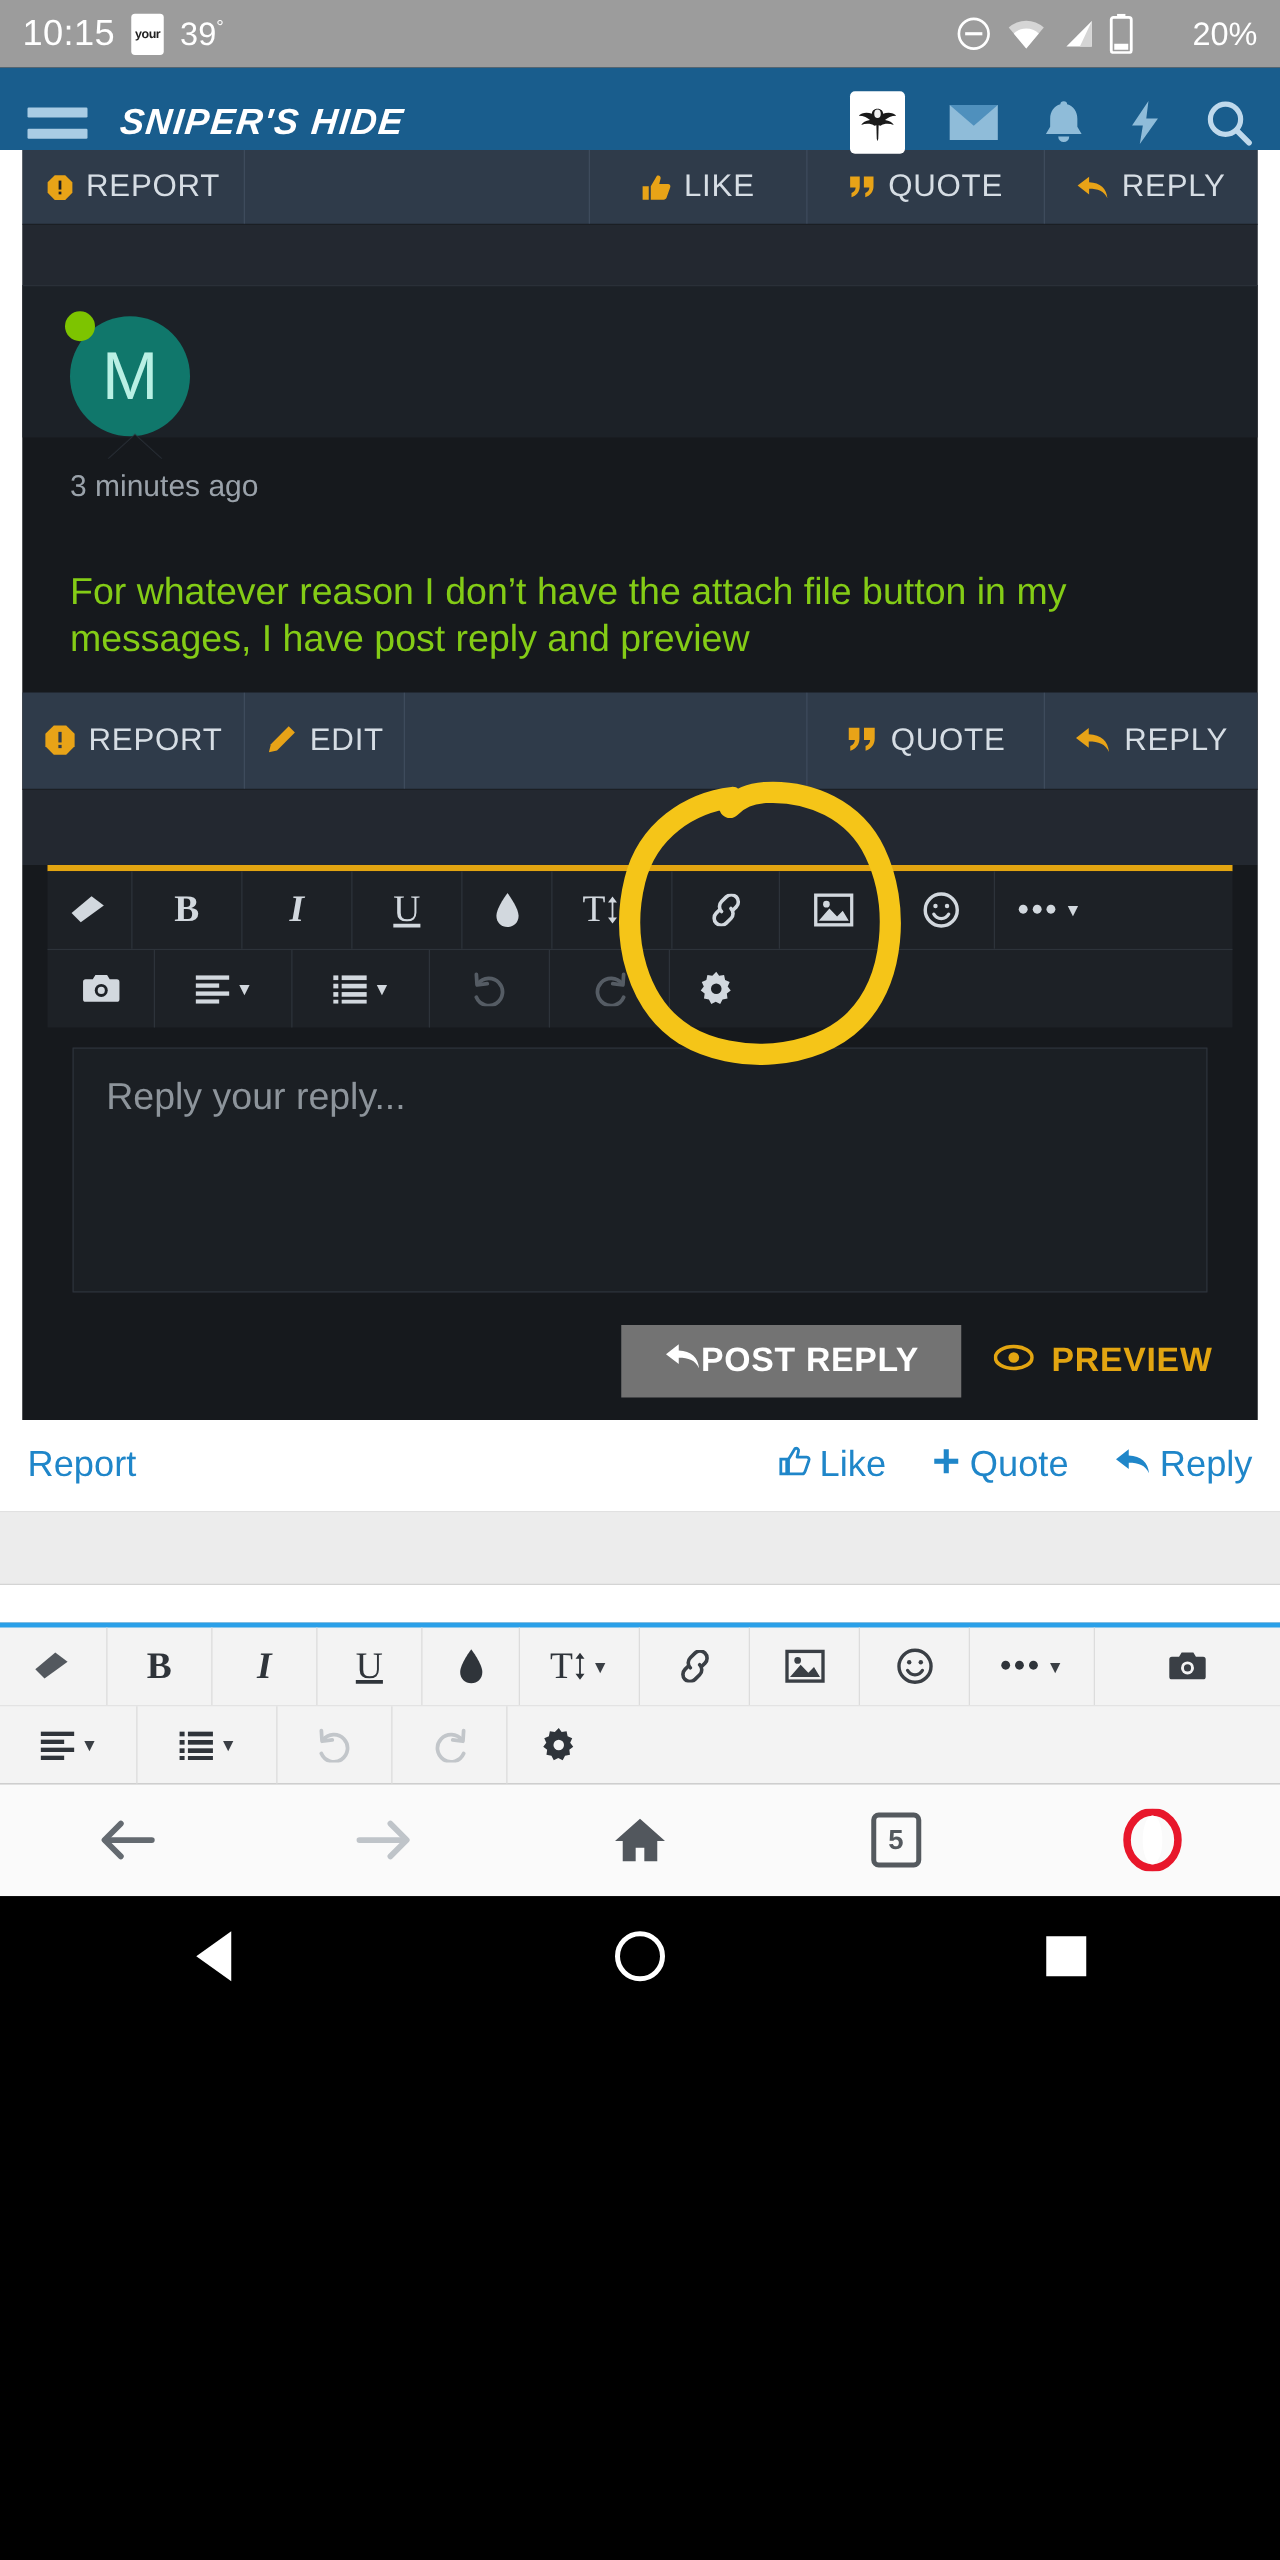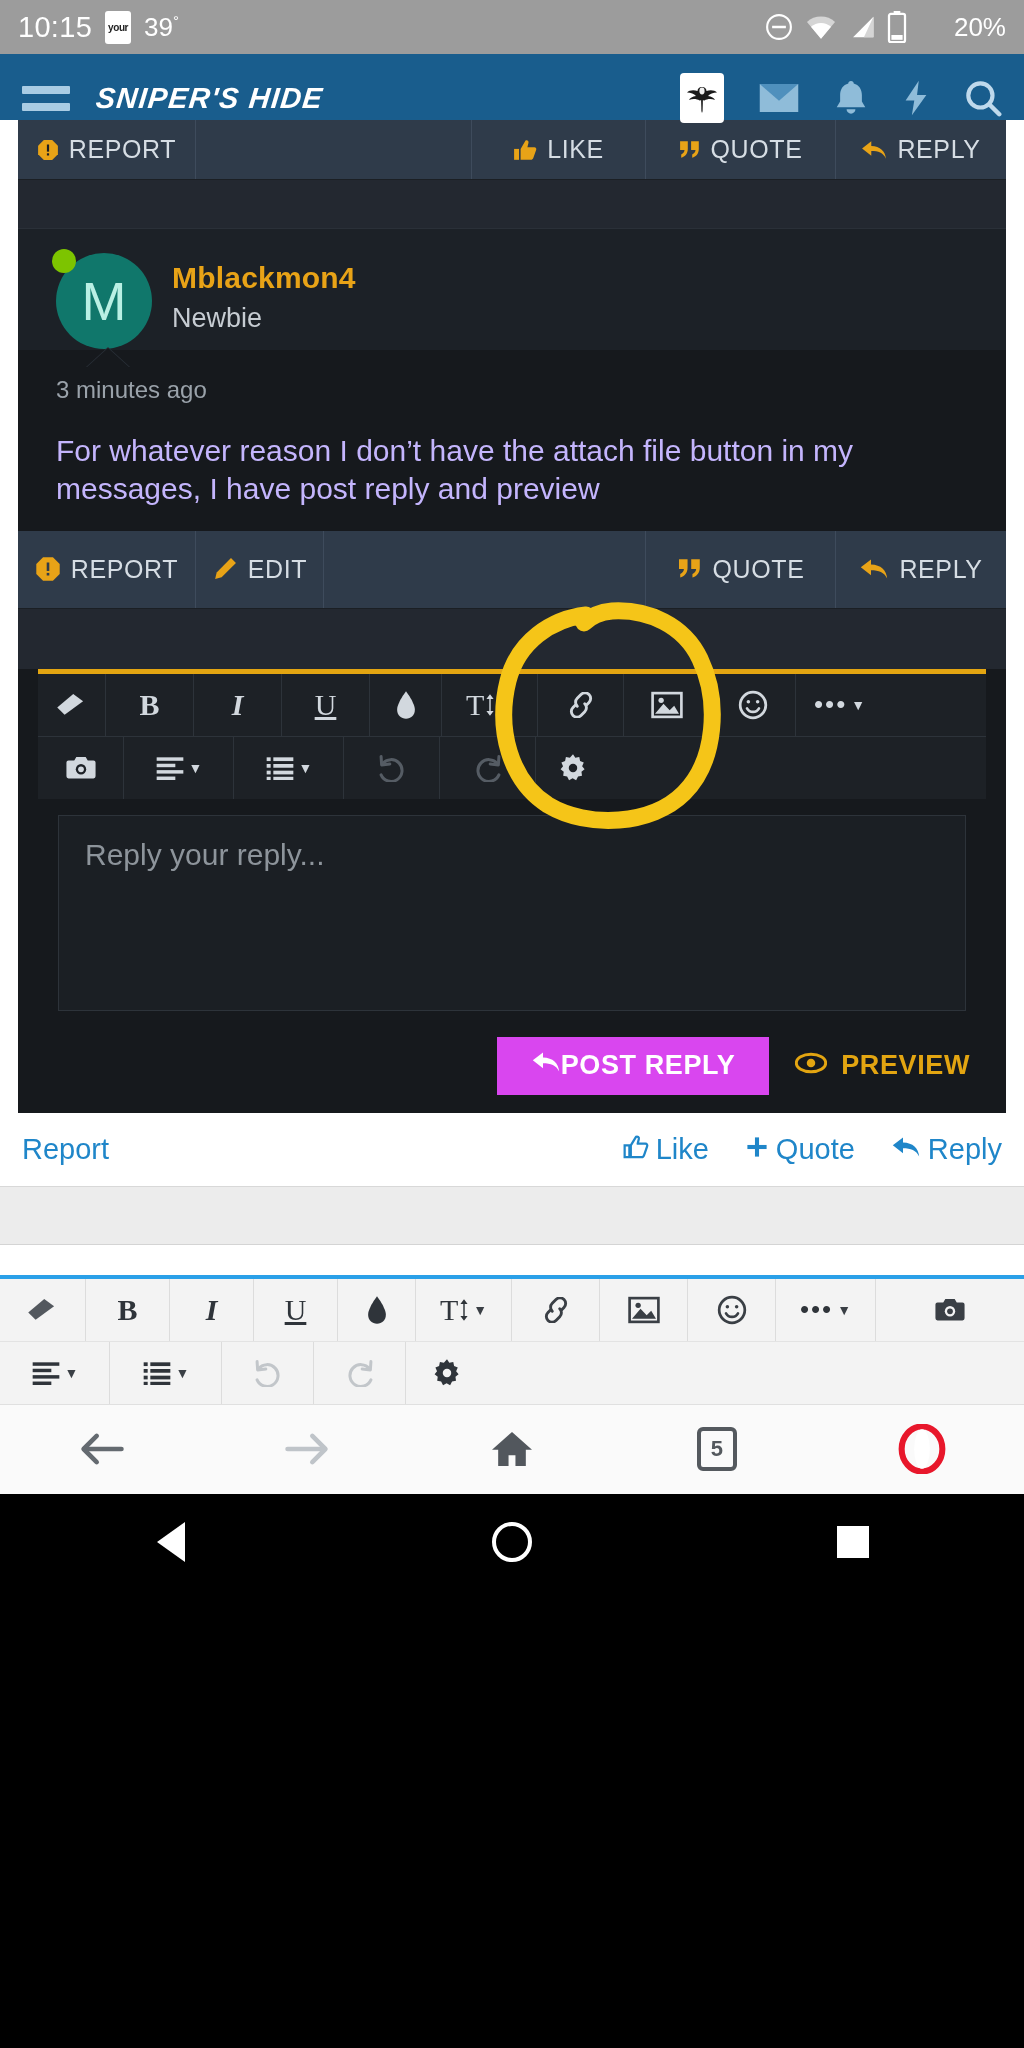--- a/index.html
+++ b/index.html
@@ -91,21 +91,21 @@
   .uname{ color:#e8a317; font-size:30px; font-weight:bold; letter-spacing:.2px; }
   .utitle{ color:#c6ccd2; font-size:27px; margin-top:8px; }
   .tail{
     position:absolute; left:68px; bottom:-18px; width:0;height:0;
     border-left:22px solid transparent; border-right:22px solid transparent;
     border-bottom:20px solid #16191d;
     filter:drop-shadow(0 -1px 0 #2a3038);
   }
   .post-body{ padding:26px 57px 22px 38px; }
   .stamp{ color:#9aa2aa; font-size:24px; }
-  .msg{ color:#c4b5fd; font-size:30px; line-height:1.28; margin-top:28px; }
+  .msg{ color:#84cc16; font-size:30px; line-height:1.28; margin-top:51px; }
 
   
   .editorzone{ position:relative; background:#16191d; padding:0 0 18px 0; }
   .editor-outer{ margin:0 20px; border-top:5px solid #e3a511; }
   .tb{ display:flex; background:#1d2126; }
   .tb .cell{
     flex:0 0 auto; height:62px; min-width:68px;
     display:flex; align-items:center; justify-content:center;
     border-right:1px solid #2d333a; color:#d2d8de; cursor:pointer;
   }
@@ -116,21 +116,21 @@
   .bi.b{ font-weight:bold; }
   .bi.i{ font-style:italic; font-weight:bold; }
   .bi.u{ text-decoration:underline; }
   .caret{ font-size:14px; margin-left:4px; }
   .replybox{
     margin:16px 20px 0 20px; border:1px solid #2d333a; background:#1b1f24;
     height:196px; padding:22px 26px; color:#8d949b; font-size:30px;
   }
   .btnrow{ display:flex; justify-content:flex-end; align-items:center; margin-top:26px; }
   .btn-post{
-    background:#d946ef; color:#ffffff; font-size:27px; font-weight:bold;
+    background:#737373; color:#ffffff; font-size:27px; font-weight:bold;
     letter-spacing:.6px; padding:0 34px; height:58px;
     display:flex; align-items:center; cursor:pointer;
   }
   .btn-prev{
     color:#e3a511; font-size:27px; font-weight:bold; letter-spacing:.6px;
     padding:0 16px 0 26px; height:58px; display:flex; align-items:center; gap:14px; cursor:pointer;
   }
 
   
   .annot{
@@ -303,24 +303,20 @@
       </div>
     </div>
 
     <div class="gapstrip"></div>
 
     <div class="post">
       <div class="post-head">
         <div class="avatar-wrap">
           <div class="avatar">M</div>
           <div class="online-dot"></div>
-        </div>
-        <div class="who">
-          <div class="uname">Mblackmon4</div>
-          <div class="utitle">Newbie</div>
         </div>
         <div class="tail"></div>
       </div>
       <div class="post-body">
         <div class="stamp">3 minutes ago</div>
         <div class="msg">For whatever reason I don’t have the attach file button in my messages, I have post reply and preview</div>
       </div>
 
       <div class="actionrow" style="height:78px">
         <div class="act a-report">

